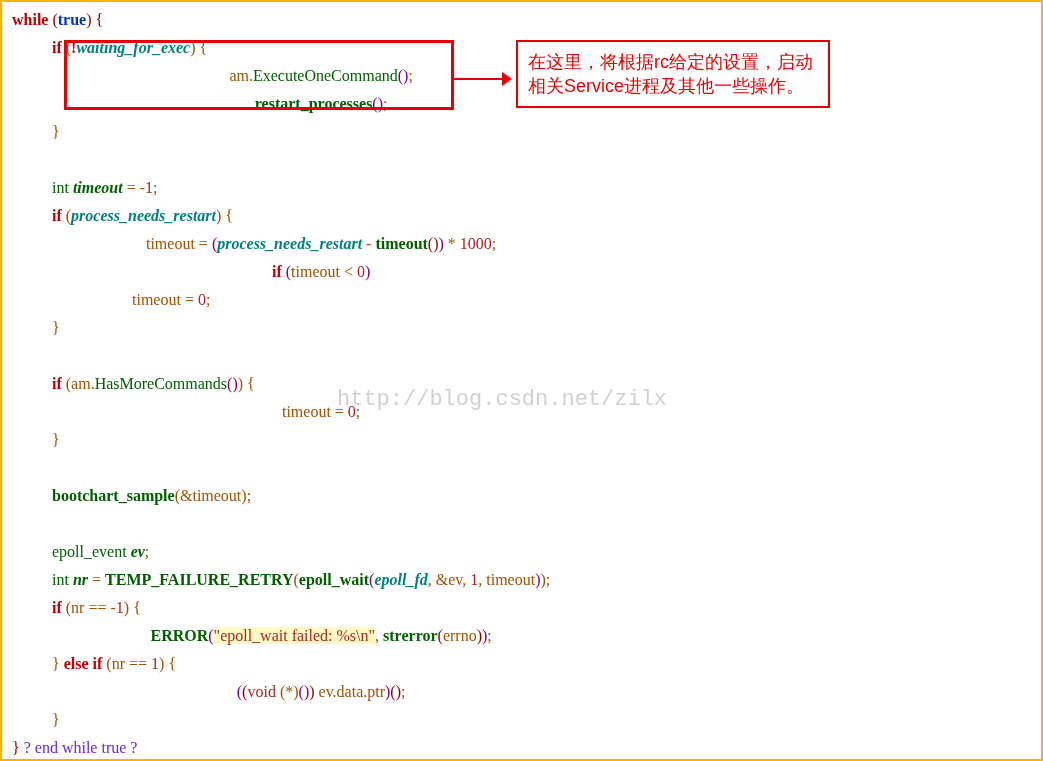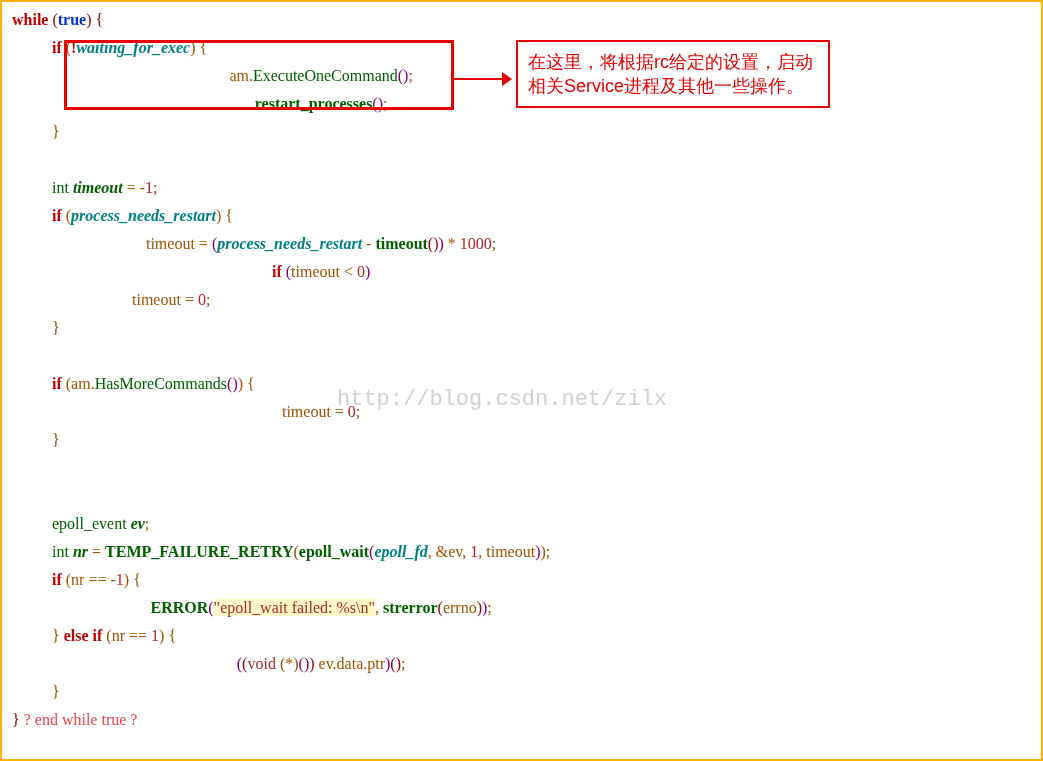--- a/index.html
+++ b/index.html
@@ -38,21 +38,21 @@
 .brown { color:#a05200; }
 .darkred { color:#8b0000; }
 .id { color:#006000; font-weight:bold; font-style:italic; }
 .fn { color:#006000; font-weight:bold; }
 .call { color:#006000; }
 .num { color:#b22222; }
 .type { color:#006000; }
 .str { color:#a52a2a; }
 .typesi { color:#a52a2a; }
 .hl { background:#fff9c4; }
-.cmt { color:#ef4444; }
+.cmt { color:#6d28d9; }
 
 .redbox {
   position:absolute;
   left:62px;
   top:38px;
   width:390px;
   height:70px;
   border:3px solid #e60000;
   box-sizing:border-box;
 }
@@ -112,20 +112,21 @@
     <div class="ind1"><span class="kw">if</span> <span class="brown">(</span><span class="bi">process_needs_restart</span><span class="brown">)</span> <span class="brown">{</span></div>
     <div class="ind2"><span class="brown">timeout</span> <span class="brown">=</span> <span class="p">(</span><span class="bi">process_needs_restart</span> <span class="brown">-</span> <span class="fn">timeout</span><span class="darkred">()</span><span class="p">)</span> <span class="brown">*</span> <span class="num">1000</span><span class="brown">;</span></div>
     <div class="ind2"><span class="kw">if</span> <span class="p">(</span><span class="brown">timeout</span> <span class="brown">&lt;</span> <span class="num">0</span><span class="p">)</span></div>
     <div class="ind3"><span class="brown">timeout</span> <span class="brown">=</span> <span class="num">0</span><span class="brown">;</span></div>
     <div class="ind1"><span class="brown">}</span></div>
     <div>&nbsp;</div>
     <div class="ind1"><span class="kw">if</span> <span class="brown">(</span><span class="brown">am</span><span class="brown">.</span><span class="call">HasMoreCommands</span><span class="p">()</span><span class="brown">)</span> <span class="brown">{</span></div>
     <div class="ind2"><span class="brown">timeout</span> <span class="brown">=</span> <span class="num">0</span><span class="brown">;</span></div>
     <div class="ind1"><span class="brown">}</span></div>
     <div>&nbsp;</div>
+    <div class="ind1"><span class="fn">bootchart_sample</span><span class="brown">(</span><span class="brown">&amp;timeout</span><span class="brown">)</span><span class="brown">;</span></div>
     <div>&nbsp;</div>
     <div class="ind1"><span class="type">epoll_event</span> <span class="id">ev</span><span class="brown">;</span></div>
     <div class="ind1"><span class="type">int</span> <span class="id">nr</span> <span class="brown">=</span> <span class="fn">TEMP_FAILURE_RETRY</span><span class="brown">(</span><span class="fn">epoll_wait</span><span class="p">(</span><span class="bi">epoll_fd</span><span class="brown">,</span> <span class="brown">&amp;ev</span><span class="brown">,</span> <span class="num">1</span><span class="brown">,</span> <span class="brown">timeout</span><span class="p">)</span><span class="brown">)</span><span class="brown">;</span></div>
     <div class="ind1"><span class="kw">if</span> <span class="brown">(</span><span class="brown">nr</span> <span class="brown">==</span> <span class="brown">-</span><span class="num">1</span><span class="brown">)</span> <span class="brown">{</span></div>
     <div class="ind2"><span class="fn">ERROR</span><span class="p">(</span><span class="hl"><span class="str">"epoll_wait failed: %s\n"</span></span><span class="brown">,</span> <span class="fn">strerror</span><span class="darkred">(</span><span class="brown">errno</span><span class="darkred">)</span><span class="p">)</span><span class="brown">;</span></div>
     <div class="ind1"><span class="brown">}</span> <span class="kw">else if</span> <span class="brown">(</span><span class="brown">nr</span> <span class="brown">==</span> <span class="num">1</span><span class="brown">)</span> <span class="brown">{</span></div>
     <div class="ind2"><span class="p">(</span><span class="darkred">(</span><span class="typesi">void</span> <span class="brown">(</span><span class="brown">*</span><span class="brown">)</span><span class="p">()</span><span class="darkred">)</span> <span class="brown">ev.data.ptr</span><span class="p">)</span><span class="darkred">()</span><span class="brown">;</span></div>
     <div class="ind1"><span class="brown">}</span></div>
     <div><span class="darkred">}</span> <span class="cmt">?  end while true ?</span></div>
   </div>

